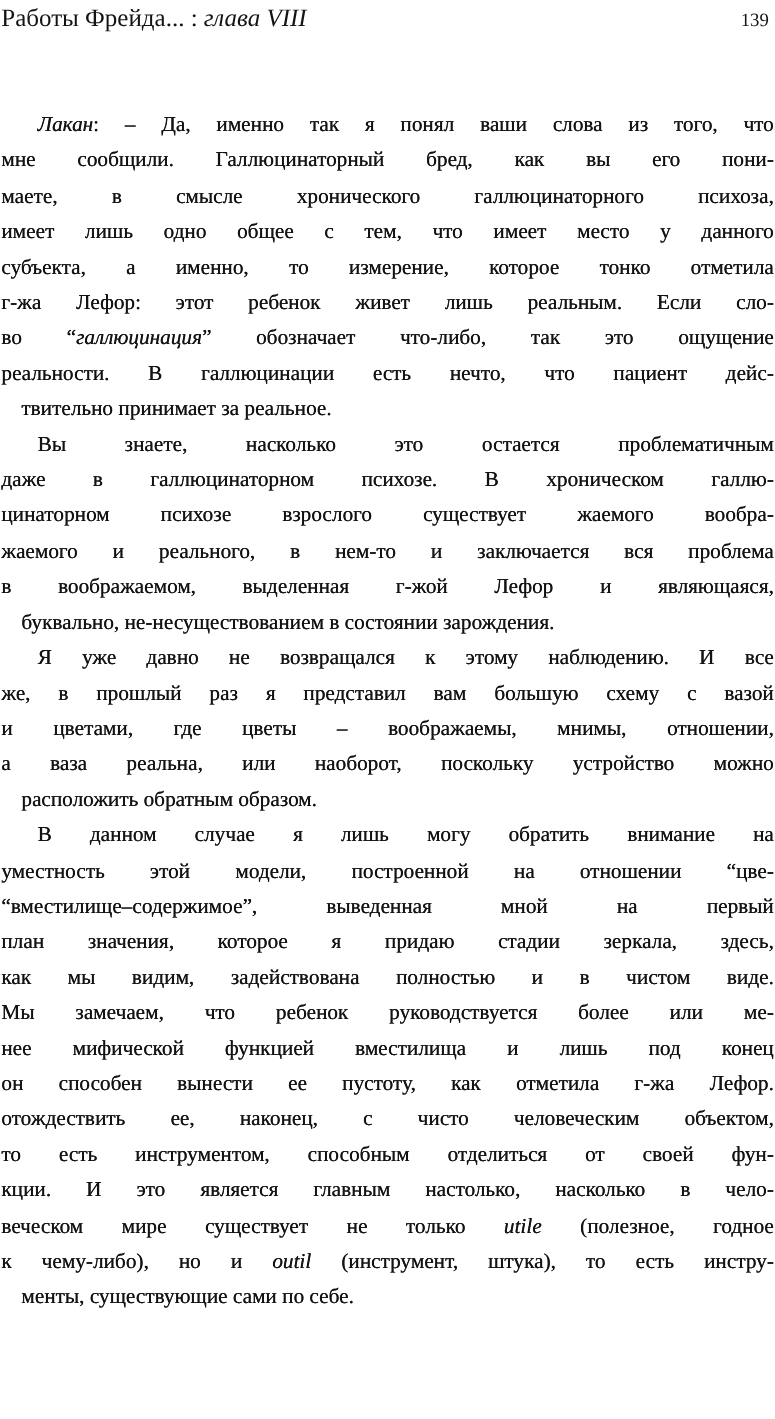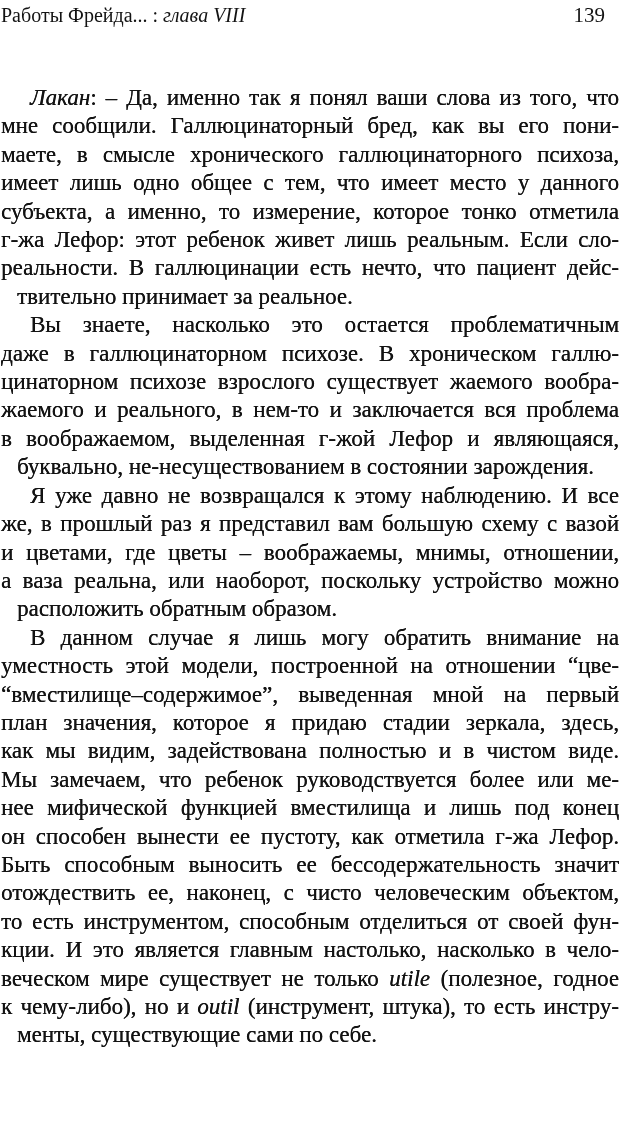--- a/index.html
+++ b/index.html
@@ -12,25 +12,25 @@
     position: relative;
     box-sizing: border-box;
   }
   .header {
     display: flex; justify-content: space-between; align-items: baseline;
     padding: 3px 1px 0 1px;
     font-size: 20px; line-height: 25px;
     white-space: nowrap;
   }
   .chapter { font-style: italic; }
-  .page-number { font-size: 21px; padding-right: 14px; }
+  .page-number { font-size: 15px; padding-right: 4px; }
   .content {
     margin-top: 56px;
     padding: 0 1px;
-    font-size: 23px;
+    font-size: 17px;
     line-height: 28.4px;
     text-shadow: 0.2px 0 0 currentColor;
   }
   .line {
     text-align: justify;
     text-align-last: justify;
   }
   .line.first { text-indent: 29px; }
   .line.last  { text-align-last: left; padding-left: 16px; }
   i { font-style: italic; }
@@ -44,20 +44,21 @@
     <div class="page-number">139</div>
   </div>
   <div class="content">
       <div>
         <div class="line first"><i>Лакан</i><span>: – Да, именно так я понял ваши слова из того, что</span></div>
         <div class="line"><span>мне сообщили. Галлюцинаторный бред, как вы его пони-</span></div>
         <div class="line"><span>маете, в смысле хронического галлюцинаторного психоза,</span></div>
         <div class="line"><span>имеет лишь одно общее с тем, что имеет место у данного</span></div>
         <div class="line"><span>субъекта, а именно, то измерение, которое тонко отметила</span></div>
         <div class="line"><span>г-жа Лефор: этот ребенок живет лишь реальным. Если сло-</span></div>
+        <div class="line"><span>во “</span><i>галлюцинация</i><span>” обозначает что-либо, так это ощущение</span></div>
         <div class="line"><span>реальности. В галлюцинации есть нечто, что пациент дейс-</span></div>
         <div class="line last"><span>твительно принимает за реальное.</span></div>
       </div>
       <div>
         <div class="line first"><span>Вы знаете, насколько это остается проблематичным</span></div>
         <div class="line"><span>даже в галлюцинаторном психозе. В хроническом галлю-</span></div>
         <div class="line"><span>цинаторном психозе взрослого существует жаемого вообра-</span></div>
         <div class="line"><span>жаемого и реального, в нем-то и заключается вся проблема</span></div>
         <div class="line"><span>в воображаемом, выделенная г-жой Лефор и являющаяся,</span></div>
         <div class="line last"><span>буквально, не-несуществованием в состоянии зарождения.</span></div>
@@ -71,21 +72,20 @@
       </div>
       <div>
         <div class="line first"><span>В данном случае я лишь могу обратить внимание на</span></div>
         <div class="line"><span>уместность этой модели, построенной на отношении “цве-</span></div>
         <div class="line"><span>“вместилище–содержимое”, выведенная мной на первый</span></div>
         <div class="line"><span>план значения, которое я придаю стадии зеркала, здесь,</span></div>
         <div class="line"><span>как мы видим, задействована полностью и в чистом виде.</span></div>
         <div class="line"><span>Мы замечаем, что ребенок руководствуется более или ме-</span></div>
         <div class="line"><span>нее мифической функцией вместилища и лишь под конец</span></div>
         <div class="line"><span>он способен вынести ее пустоту, как отметила г-жа Лефор.</span></div>
-        <div class="line"><span>Быть способным выносить ее бессодержательность значит</span></div>
         <div class="line"><span>отождествить ее, наконец, с чисто человеческим объектом,</span></div>
         <div class="line"><span>то есть инструментом, способным отделиться от своей фун-</span></div>
         <div class="line"><span>кции. И это является главным настолько, насколько в чело-</span></div>
         <div class="line"><span>веческом мире существует не только </span><i>utile</i><span> (полезное, годное</span></div>
         <div class="line"><span>к чему-либо), но и </span><i>outil</i><span> (инструмент, штука), то есть инстру-</span></div>
         <div class="line last"><span>менты, существующие сами по себе.</span></div>
       </div>
     </div>
 </div>
 

